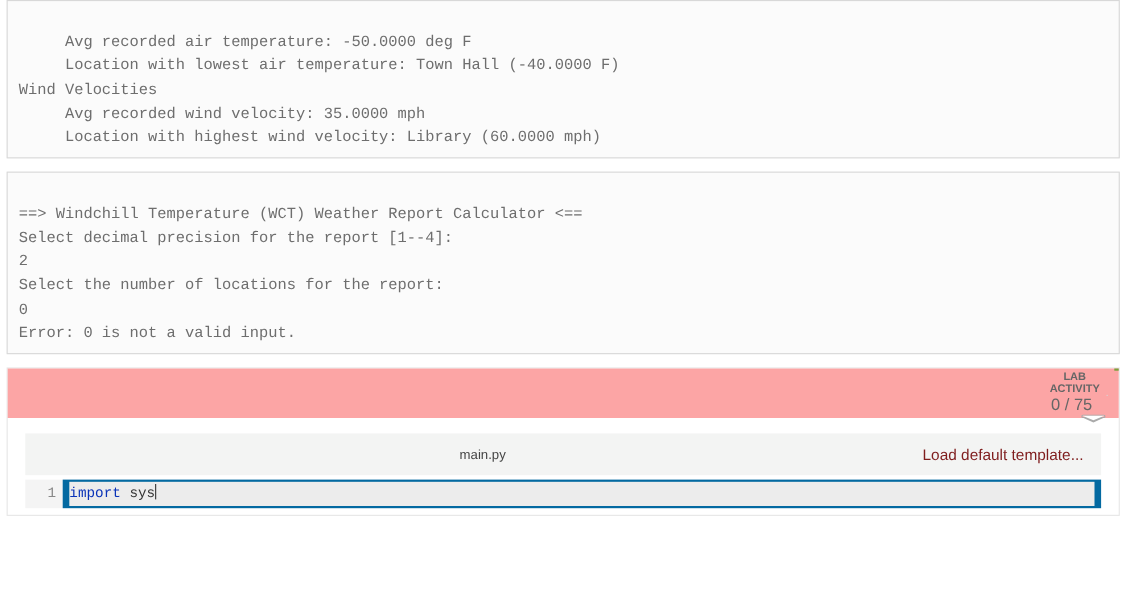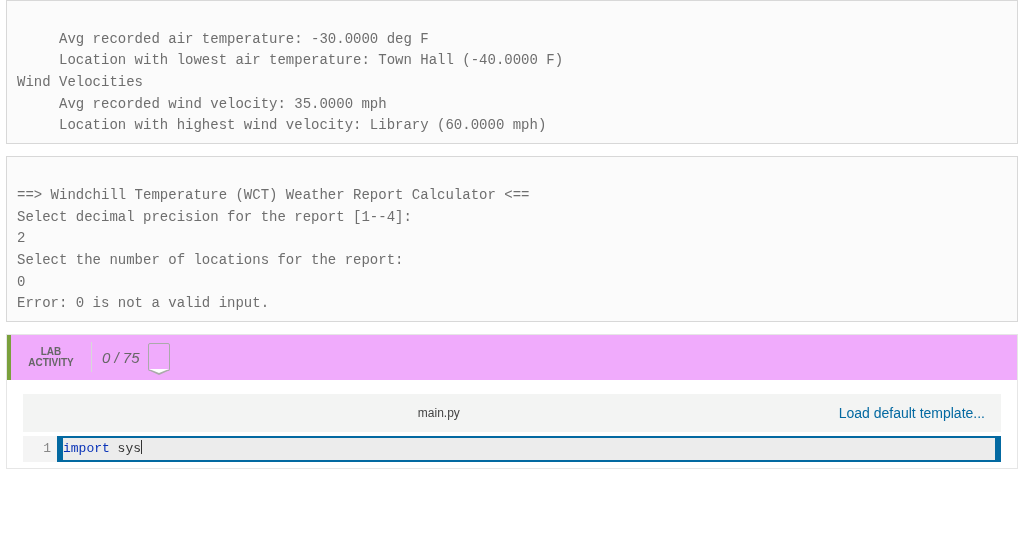--- a/index.html
+++ b/index.html
@@ -35,23 +35,24 @@
     .hash {
       font-size: 10px;
       color: #c9c9c9;
       margin: 6px 0 10px 0;
     }
     .lab-box {
       border: 1px solid #e6e6e6;
     }
     .lab-header {
       display: flex;
-      align-items: center;
+      align-items: flex-end;
       height: 45px;
-      background: #f0abfc;
+      background: #fca5a5;
+      flex-direction: column;
     }
     .lab-accent {
       width: 4px;
       height: 45px;
       background: #7aa03c;
     }
     .lab-label {
       width: 80px;
       font-size: 10px;
       font-weight: 700;
@@ -67,22 +68,21 @@
     }
     .lab-title {
       font-size: 16px;
       color: #333;
       font-weight: 400;
       flex: 1;
     }
     .lab-score {
       font-size: 15px;
       color: #666;
-      margin-right: 8px;
-      font-style: italic;
+      margin-right: 24px;
     }
     .ribbon {
       width: 20px;
       height: 26px;
       border: 1px solid #aaa;
       border-radius: 2px;
       margin-right: 12px;
       position: relative;
     }
     .ribbon:after {
@@ -120,21 +120,21 @@
     }
     .file-name {
       flex: 1;
       text-align: center;
       font-size: 12px;
       color: #444;
       font-weight: 500;
     }
     .load-link {
       font-size: 14px;
-      color: #0369a1;
+      color: #7f1d1d;
       cursor: pointer;
     }
     .editor {
       display: flex;
       font-family: "Menlo", "Courier New", monospace;
       font-size: 13px;
       line-height: 1.7;
       margin-top: 4px;
     }
     .gutter {
@@ -165,21 +165,21 @@
       vertical-align: -2px;
       margin-left: 0;
     }
   </style>
 </head>
 <body>
 
 <div class="page">
 
   <div class="code-block">
-<span>     Avg recorded air temperature: -30.0000 deg F</span>
+<span>     Avg recorded air temperature: -50.0000 deg F</span>
 <span>     Location with lowest air temperature: Town Hall (-40.0000 F)</span>
 <span>Wind Velocities</span>
 <span>     Avg recorded wind velocity: 35.0000 mph</span>
 <span>     Location with highest wind velocity: Library (60.0000 mph)</span></div>
 
 
   <div class="code-block">
 <span>==&gt; Windchill Temperature (WCT) Weather Report Calculator &lt;==</span>
 <span>Select decimal precision for the report [1--4]:</span>
 <span>2</span>

